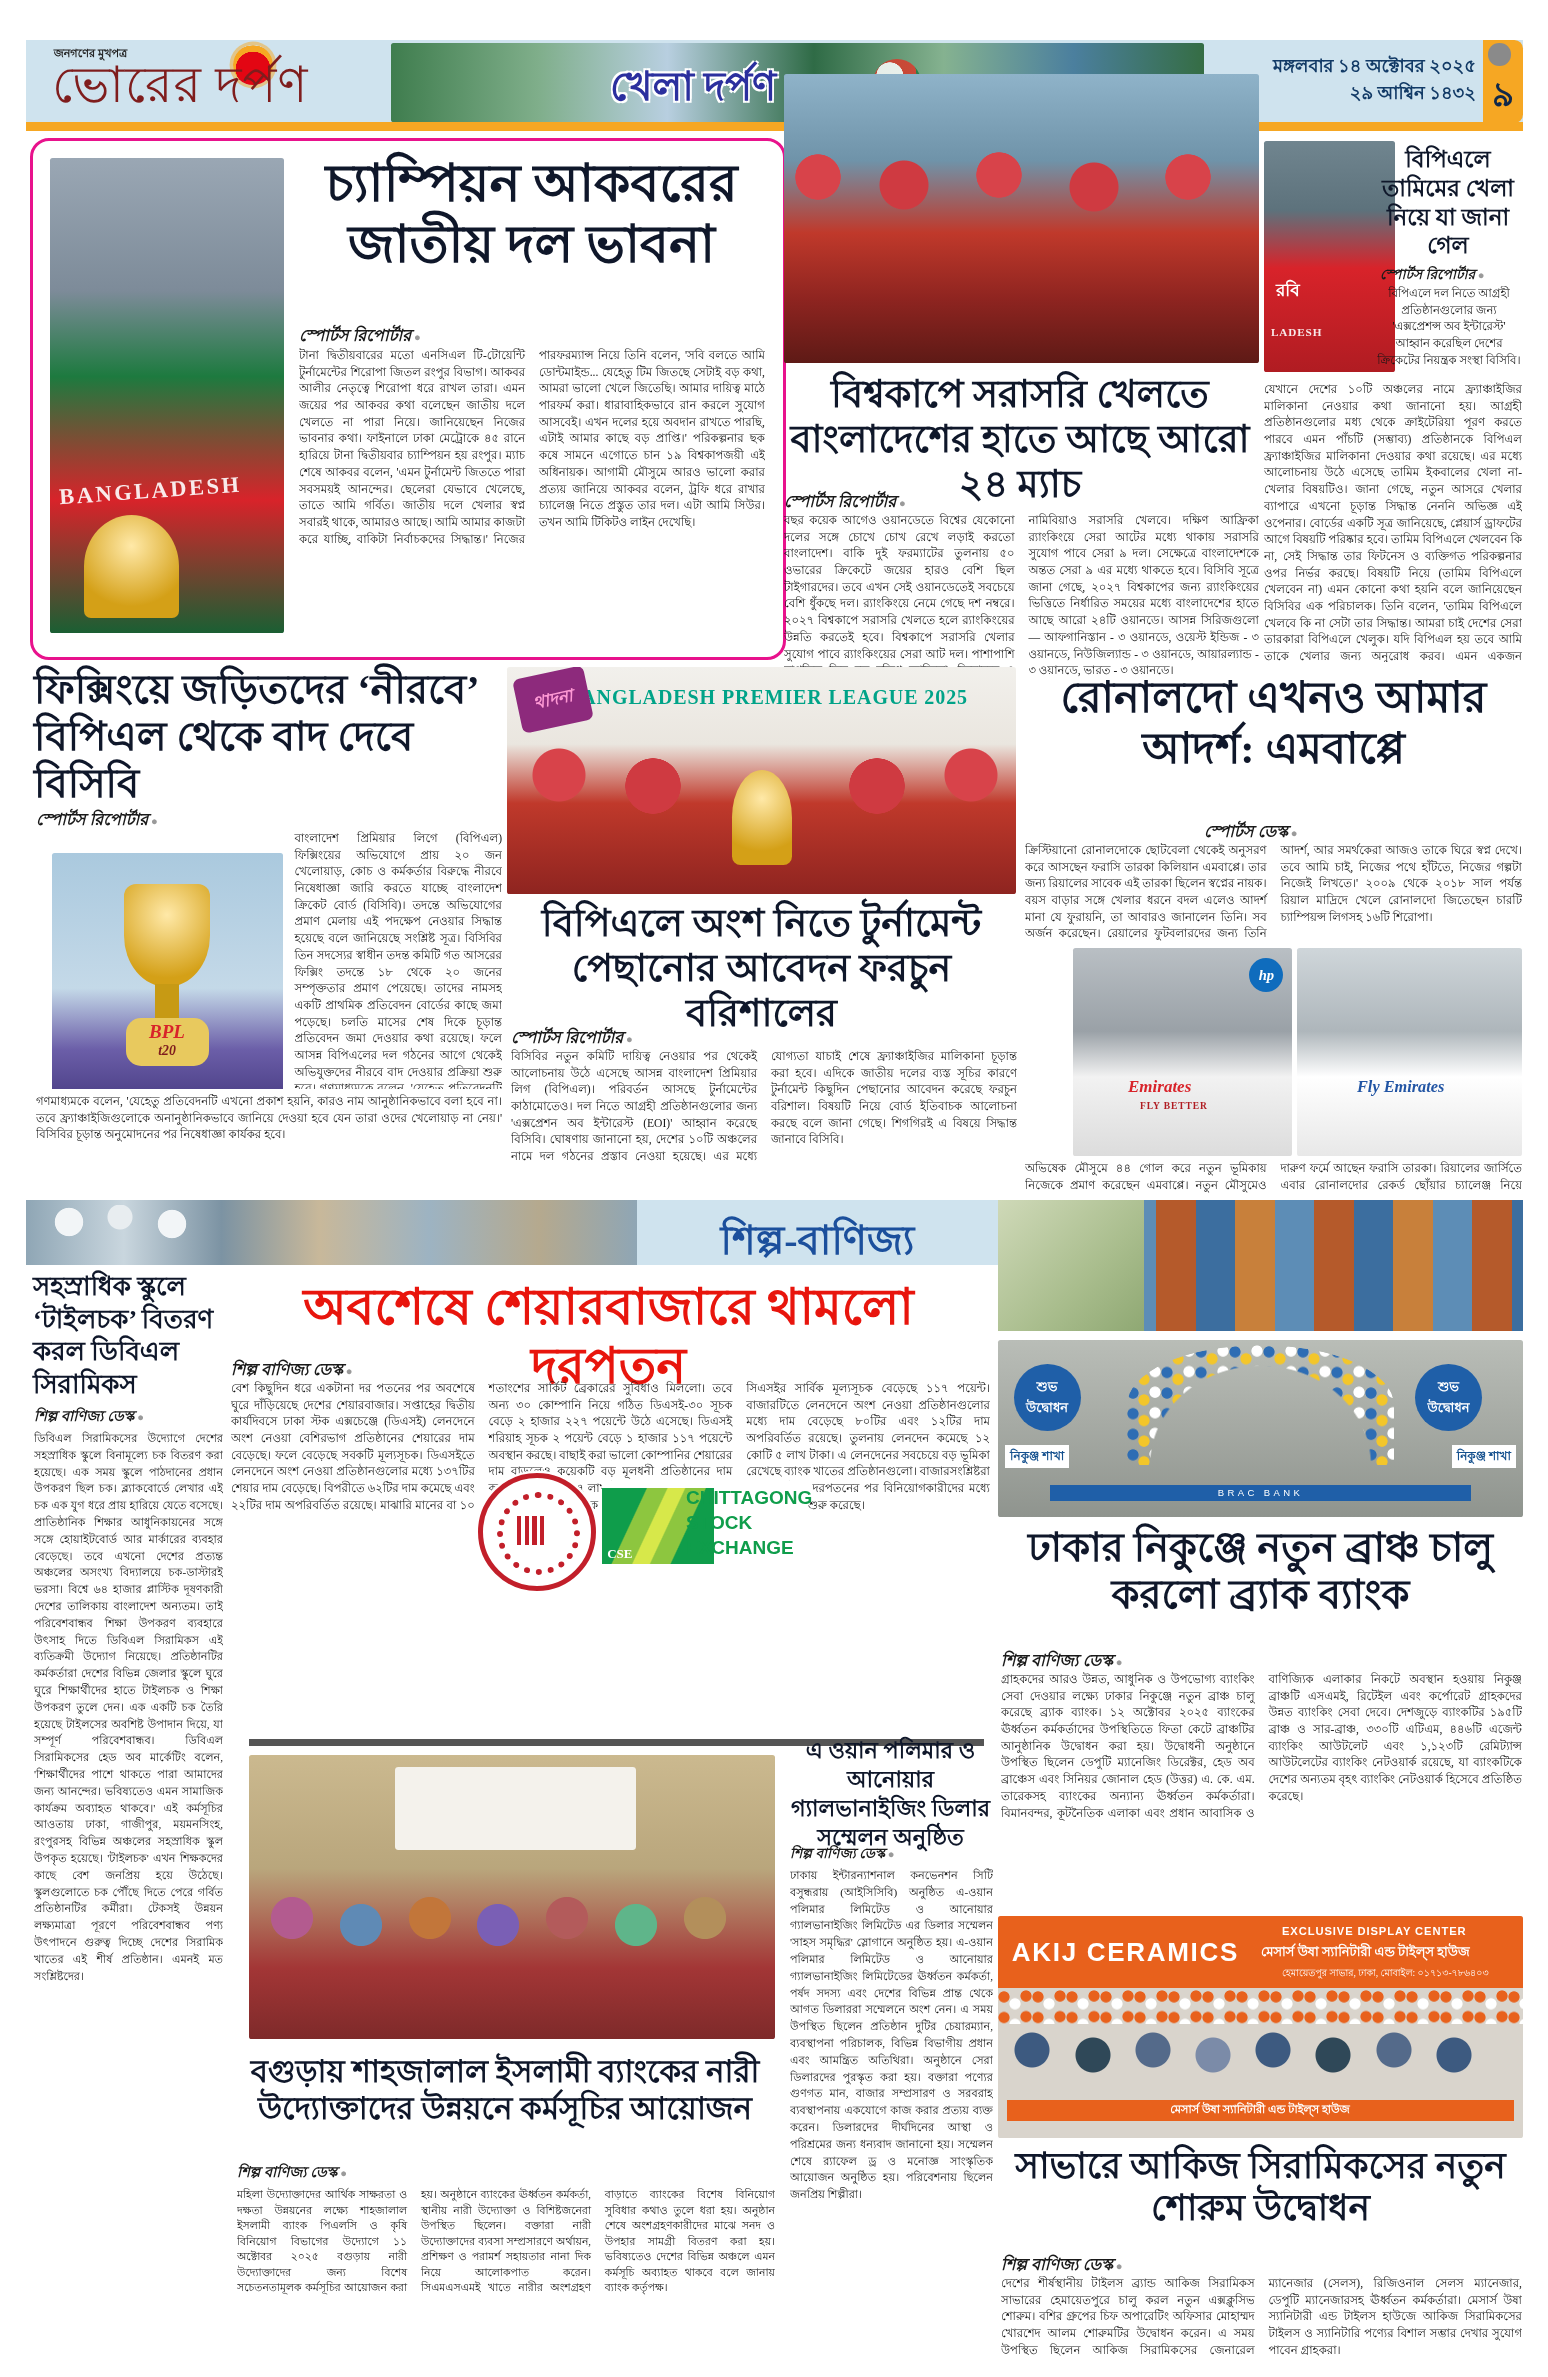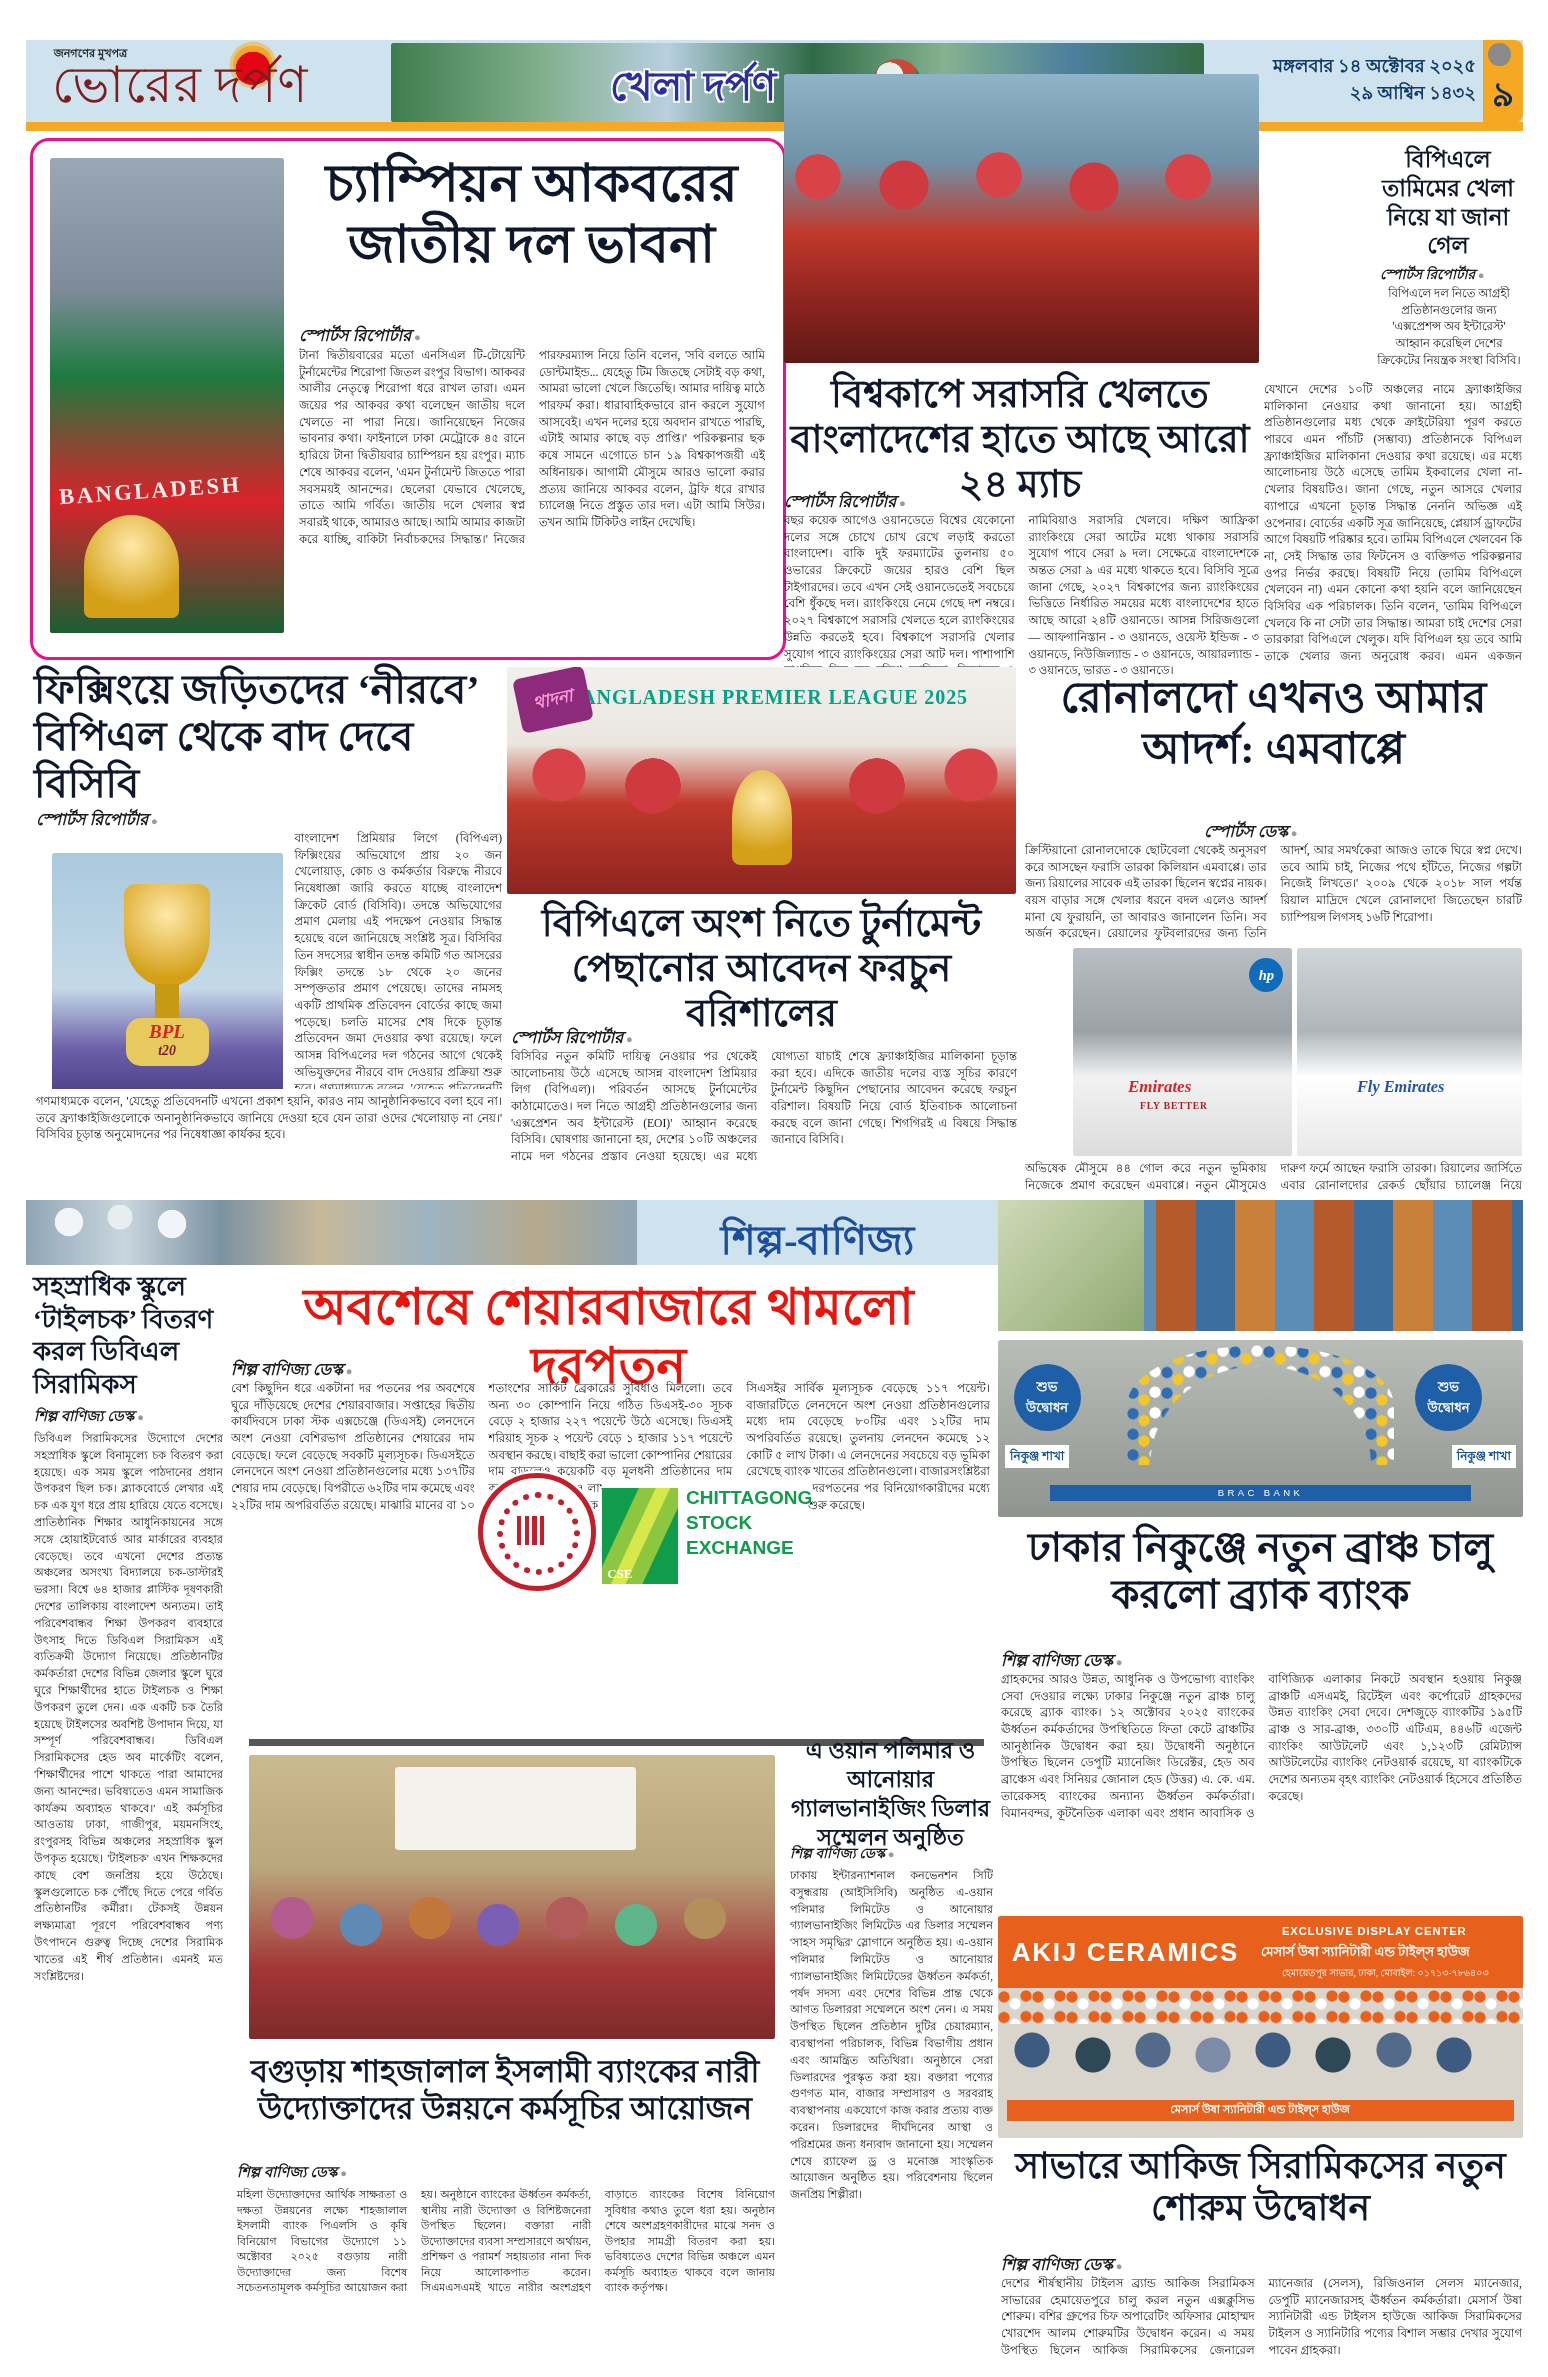--- a/index.html
+++ b/index.html
@@ -83,20 +83,25 @@
                                  radial-gradient(circle at 120px 34px,#cf3a41 24px,transparent 25px),
                                  radial-gradient(circle at 215px 24px,#d8434a 22.4px,transparent 23px),
                                  radial-gradient(circle at 310px 36px,#cf3a41 24px,transparent 25px),
                                  radial-gradient(circle at 404px 26px,#d8434a 22.4px,transparent 23px);"></div>
   </div>
 
   <div class="headline" style="position:absolute;left:781px;top:372px;width:478px;height:112px;font-size:38px;">বিশ্বকাপে সরাসরি খেলতে বাংলাদেশের হাতে আছে আরো ২৪ ম্যাচ</div>
   <div class="abs byline" style="left:784px;top:489px;">স্পোর্টস রিপোর্টার</div>
   <div class="abs bodytext cols2" style="left:784px;top:513px;width:475px;height:375px;overflow:hidden;">বছর কয়েক আগেও ওয়ানডেতে বিশ্বের যেকোনো দলের সঙ্গে চোখে চোখ রেখে লড়াই করতো বাংলাদেশ। বাকি দুই ফরম্যাটের তুলনায় ৫০ ওভারের ক্রিকেটে জয়ের হারও বেশি ছিল টাইগারদের। তবে এখন সেই ওয়ানডেতেই সবচেয়ে বেশি ধুঁকছে দল। র‍্যাংকিংয়ে নেমে গেছে দশ নম্বরে। ২০২৭ বিশ্বকাপে সরাসরি খেলতে হলে র‍্যাংকিংয়ের উন্নতি করতেই হবে। বিশ্বকাপে সরাসরি খেলার সুযোগ পাবে র‍্যাংকিংয়ের সেরা আট দল। পাশাপাশি স্বাগতিক তিন দল দক্ষিণ আফ্রিকা, জিম্বাবুয়ে ও নামিবিয়াও সরাসরি খেলবে। দক্ষিণ আফ্রিকা র‍্যাংকিংয়ে সেরা আটের মধ্যে থাকায় সরাসরি সুযোগ পাবে সেরা ৯ দল। সেক্ষেত্রে বাংলাদেশকে অন্তত সেরা ৯ এর মধ্যে থাকতে হবে। বিসিবি সূত্রে জানা গেছে, ২০২৭ বিশ্বকাপের জন্য র‍্যাংকিংয়ের ভিত্তিতে নির্ধারিত সময়ের মধ্যে বাংলাদেশের হাতে আছে আরো ২৪টি ওয়ানডে। আসন্ন সিরিজগুলো — আফগানিস্তান - ৩ ওয়ানডে, ওয়েস্ট ইন্ডিজ - ৩ ওয়ানডে, নিউজিল্যান্ড - ৩ ওয়ানডে, আয়ারল্যান্ড - ৩ ওয়ানডে, ভারত - ৩ ওয়ানডে।</div>
 
+  <div class="photo" style="left:1264px;top:141px;width:131px;height:231px;
+              background:linear-gradient(180deg,#70858f 0%,#5d727c 30%,#d8232a 55%,#b01c22 100%);">
+    <div class="ph-label" style="left:12px;bottom:67px;font-size:17px;">রবি</div>
+    <div class="ph-label" style="left:6.9px;bottom:34px;font-size:11.2px;letter-spacing:0.9px;opacity:.9;">LADESH</div>
+  </div>
   <div class="headline" style="position:absolute;left:1373px;top:146px;width:150px;height:110px;font-size:23px;line-height:1.25;">বিপিএলে তামিমের খেলা নিয়ে যা জানা গেল</div>
   <div class="abs byline" style="left:1380px;top:263px;font-size:13.8px;">স্পোর্টস রিপোর্টার</div>
   <div class="abs bodytext" style="left:1376px;top:286px;width:146px;height:88px;overflow:hidden;text-align:center;">বিপিএলে দল নিতে আগ্রহী প্রতিষ্ঠানগুলোর জন্য 'এক্সপ্রেশন্স অব ইন্টারেস্ট' আহ্বান করেছিল দেশের ক্রিকেটের নিয়ন্ত্রক সংস্থা বিসিবি।</div>
   <div class="abs bodytext" style="left:1264px;top:382px;width:258px;height:280px;overflow:hidden;">যেখানে দেশের ১০টি অঞ্চলের নামে ফ্র্যাঞ্চাইজির মালিকানা নেওয়ার কথা জানানো হয়। আগ্রহী প্রতিষ্ঠানগুলোর মধ্য থেকে ক্রাইটেরিয়া পূরণ করতে পারবে এমন পাঁচটি (সম্ভাব্য) প্রতিষ্ঠানকে বিপিএল ফ্র্যাঞ্চাইজির মালিকানা দেওয়ার কথা রয়েছে। এর মধ্যে আলোচনায় উঠে এসেছে তামিম ইকবালের খেলা না-খেলার বিষয়টিও। জানা গেছে, নতুন আসরে খেলার ব্যাপারে এখনো চূড়ান্ত সিদ্ধান্ত নেননি অভিজ্ঞ এই ওপেনার। বোর্ডের একটি সূত্র জানিয়েছে, প্লেয়ার্স ড্রাফটের আগে বিষয়টি পরিষ্কার হবে। তামিম বিপিএলে খেলবেন কি না, সেই সিদ্ধান্ত তার ফিটনেস ও ব্যক্তিগত পরিকল্পনার ওপর নির্ভর করছে। বিষয়টি নিয়ে (তামিম বিপিএলে খেলবেন না) এমন কোনো কথা হয়নি বলে জানিয়েছেন বিসিবির এক পরিচালক। তিনি বলেন, 'তামিম বিপিএলে খেলবে কি না সেটা তার সিদ্ধান্ত। আমরা চাই দেশের সেরা তারকারা বিপিএলে খেলুক। যদি বিপিএল হয় তবে আমি তাকে খেলার জন্য অনুরোধ করব। এমন একজন খেলোয়াড়কে অবশ্যই দলগুলো পেতে চাইবে।' বিপিএল ঘিরে প্রস্তুতি এগিয়ে নিচ্ছে বোর্ড।</div>
 
   <div class="headline" style="position:absolute;left:34px;top:666px;width:464px;height:136px;font-size:40px;text-align:left;">ফিক্সিংয়ে জড়িতদের ‘নীরবে’ বিপিএল থেকে বাদ দেবে বিসিবি</div>
   <div class="abs byline" style="left:36px;top:807px;">স্পোর্টস রিপোর্টার</div>
   <div class="abs" style="left:36px;top:831px;width:466px;height:258px;overflow:hidden;">
     <div class="photo" style="position:relative;float:left;width:231px;height:246px;margin:22.4px 12px 5.2px 15.5px;
                 background:linear-gradient(180deg,#aac9de 0%,#c4d9e8 55%,#6b5ea8 80%,#4b3f86 100%);">
@@ -171,22 +176,22 @@
   <div class="abs byline" style="left:231px;top:1357px;">শিল্প বাণিজ্য ডেস্ক</div>
   <div class="abs bodytext cols3" style="left:231px;top:1381px;width:759px;height:332px;overflow:hidden;">বেশ কিছুদিন ধরে একটানা দর পতনের পর অবশেষে ঘুরে দাঁড়িয়েছে দেশের শেয়ারবাজার। সপ্তাহের দ্বিতীয় কার্যদিবসে ঢাকা স্টক এক্সচেঞ্জে (ডিএসই) লেনদেনে অংশ নেওয়া বেশিরভাগ প্রতিষ্ঠানের শেয়ারের দাম বেড়েছে। ফলে বেড়েছে সবকটি মূল্যসূচক। ডিএসইতে লেনদেনে অংশ নেওয়া প্রতিষ্ঠানগুলোর মধ্যে ১৩৭টির শেয়ার দাম বেড়েছে। বিপরীতে ৬২টির দাম কমেছে এবং ২২টির দাম অপরিবর্তিত রয়েছে। মাঝারি মানের বা ১০ শতাংশের সার্কিট ব্রেকারের সুবিধাও মিললো। তবে অন্য ৩০ কোম্পানি নিয়ে গঠিত ডিএসই-৩০ সূচক বেড়ে ২ হাজার ২২৭ পয়েন্টে উঠে এসেছে। ডিএসই শরিয়াহ সূচক ২ পয়েন্ট বেড়ে ১ হাজার ১১৭ পয়েন্টে অবস্থান করছে। বাছাই করা ভালো কোম্পানির শেয়ারের দাম বাড়লেও কয়েকটি বড় মূলধনী প্রতিষ্ঠানের দাম কমেছে ৫০ কোটি ৫৭ লাখ টাকা। হাতবদল হতে যাওয়া পাঁচ ব্যাংক অন্যদিকে বন্দরনগরীর শেয়ারবাজার সিএসইর সার্বিক মূল্যসূচক বেড়েছে ১১৭ পয়েন্ট। বাজারটিতে লেনদেনে অংশ নেওয়া প্রতিষ্ঠানগুলোর মধ্যে দাম বেড়েছে ৮০টির এবং ১২টির দাম অপরিবর্তিত রয়েছে। তুলনায় লেনদেন কমেছে ১২ কোটি ৫ লাখ টাকা। এ লেনদেনের সবচেয়ে বড় ভূমিকা রেখেছে ব্যাংক খাতের প্রতিষ্ঠানগুলো। বাজারসংশ্লিষ্টরা বলছেন, টানা দরপতনের পর বিনিয়োগকারীদের মধ্যে আস্থা ফিরতে শুরু করেছে।</div>
 
   <div class="abs" style="left:478px;top:1473px;width:108px;height:108px;border-radius:50%;background:#fff;
               border:5.2px solid #c21f2a;box-shadow:0 0 0 2.6px #fff;">
     <div style="position:absolute;left:13.8px;top:13.8px;width:71px;height:71px;border-radius:50%;border:6.9px dotted #c21f2a;"></div>
     <div style="position:absolute;left:34px;top:38px;width:31px;height:29px;
                 background:repeating-linear-gradient(90deg,#c21f2a 0 4.3px,#fff 4.3px 7.7px);"></div>
   </div>
   <div class="abs" style="left:602px;top:1481px;width:206px;height:96px;background:#fff;">
-    <div style="position:absolute;left:0;top:6.9px;width:76px;height:96px;background:#0f9d4b;
-                background-image:linear-gradient(115deg,transparent 30%,#8dc63f 31% 44%,#d7e84a 45% 56%,#8dc63f 57% 70%,transparent 71%);">
+    <div style="position:absolute;left:0;top:6.9px;width:76px;height:76px;background:#0f9d4b;
+                background-image:linear-gradient(115deg,transparent 30%,#8dc63f 31% 44%,#d7e84a 45% 56%,#8dc63f 57% 70%,transparent 71%);padding-left:36px;">
       <span style="position:absolute;left:5.2px;bottom:1.7px;color:#fff;font-size:13px;font-weight:bold;">CSE</span>
     </div>
     <div style="position:absolute;left:84px;top:5.2px;font-weight:bold;color:#0f9d4b;font-size:19px;line-height:1.3;font-family:'Liberation Sans',sans-serif;">
       <div>CHITTAGONG</div>
       <div>STOCK</div>
       <div>EXCHANGE</div>
     </div>
   </div>
 
   <div class="headline" style="position:absolute;left:33px;top:1271px;width:191px;height:129px;font-size:26px;text-align:left;line-height:1.25;">সহস্রাধিক স্কুলে ‘টাইলচক’ বিতরণ করল ডিবিএল সিরামিকস</div>

